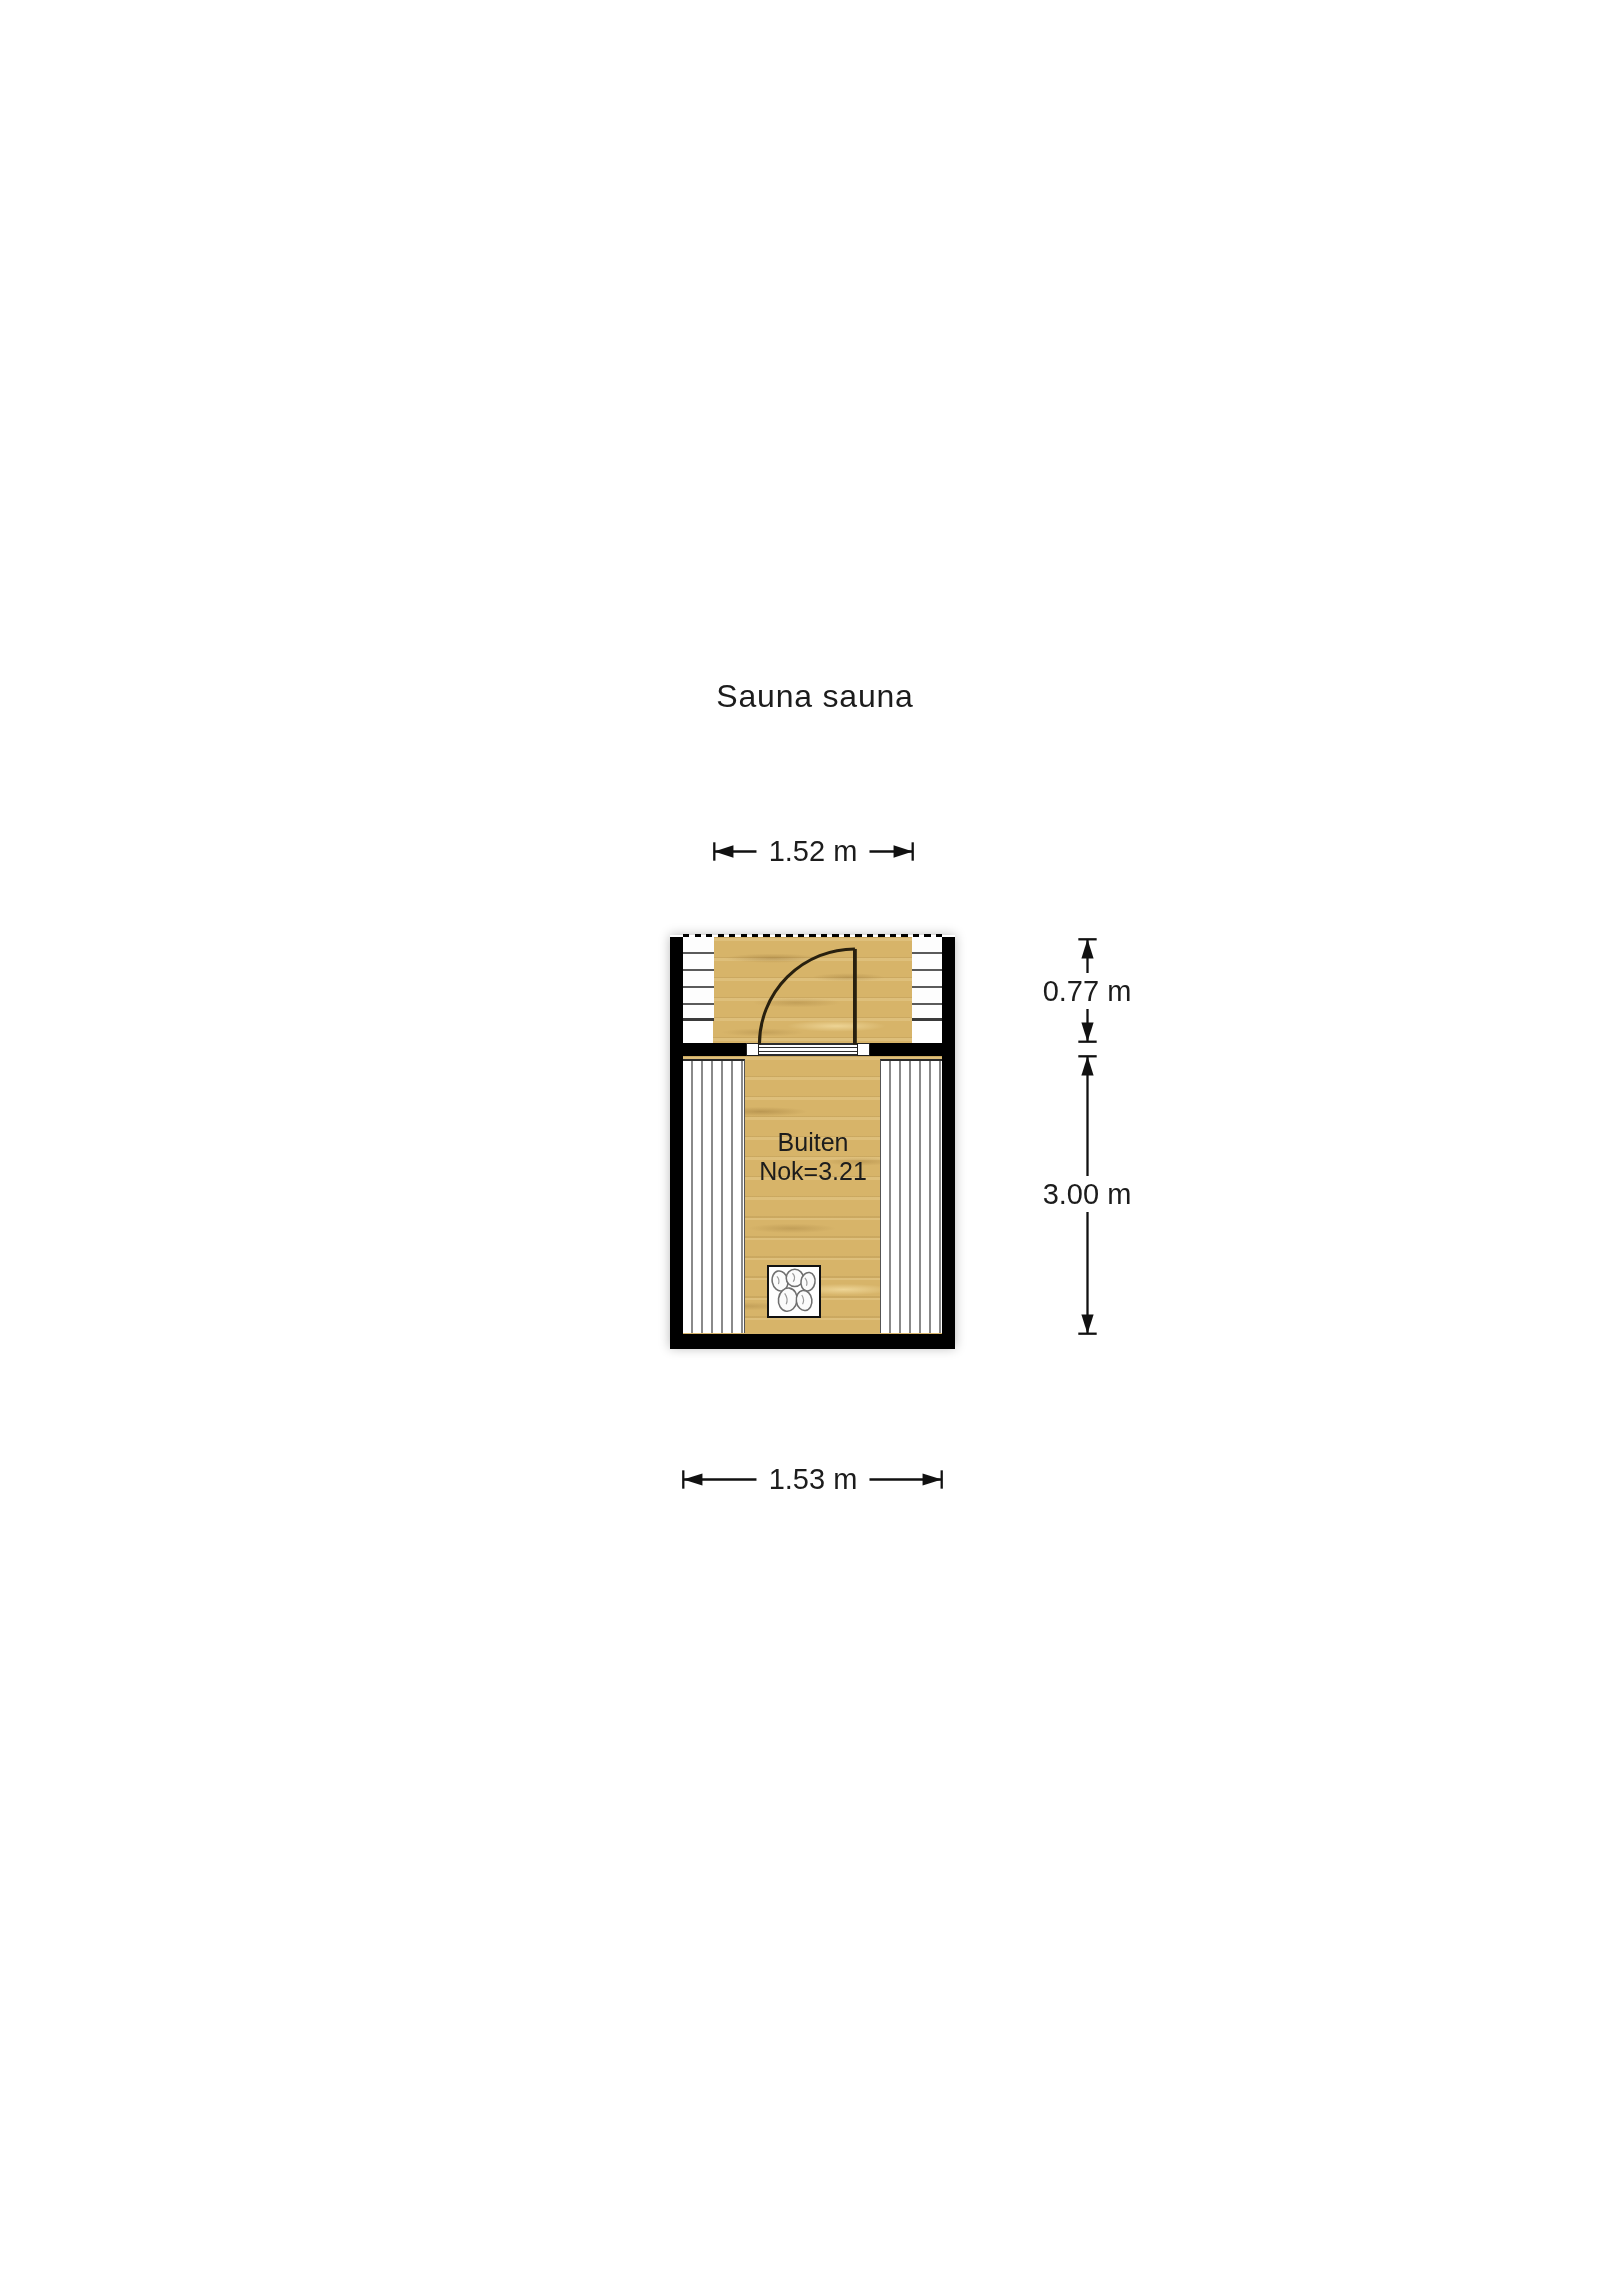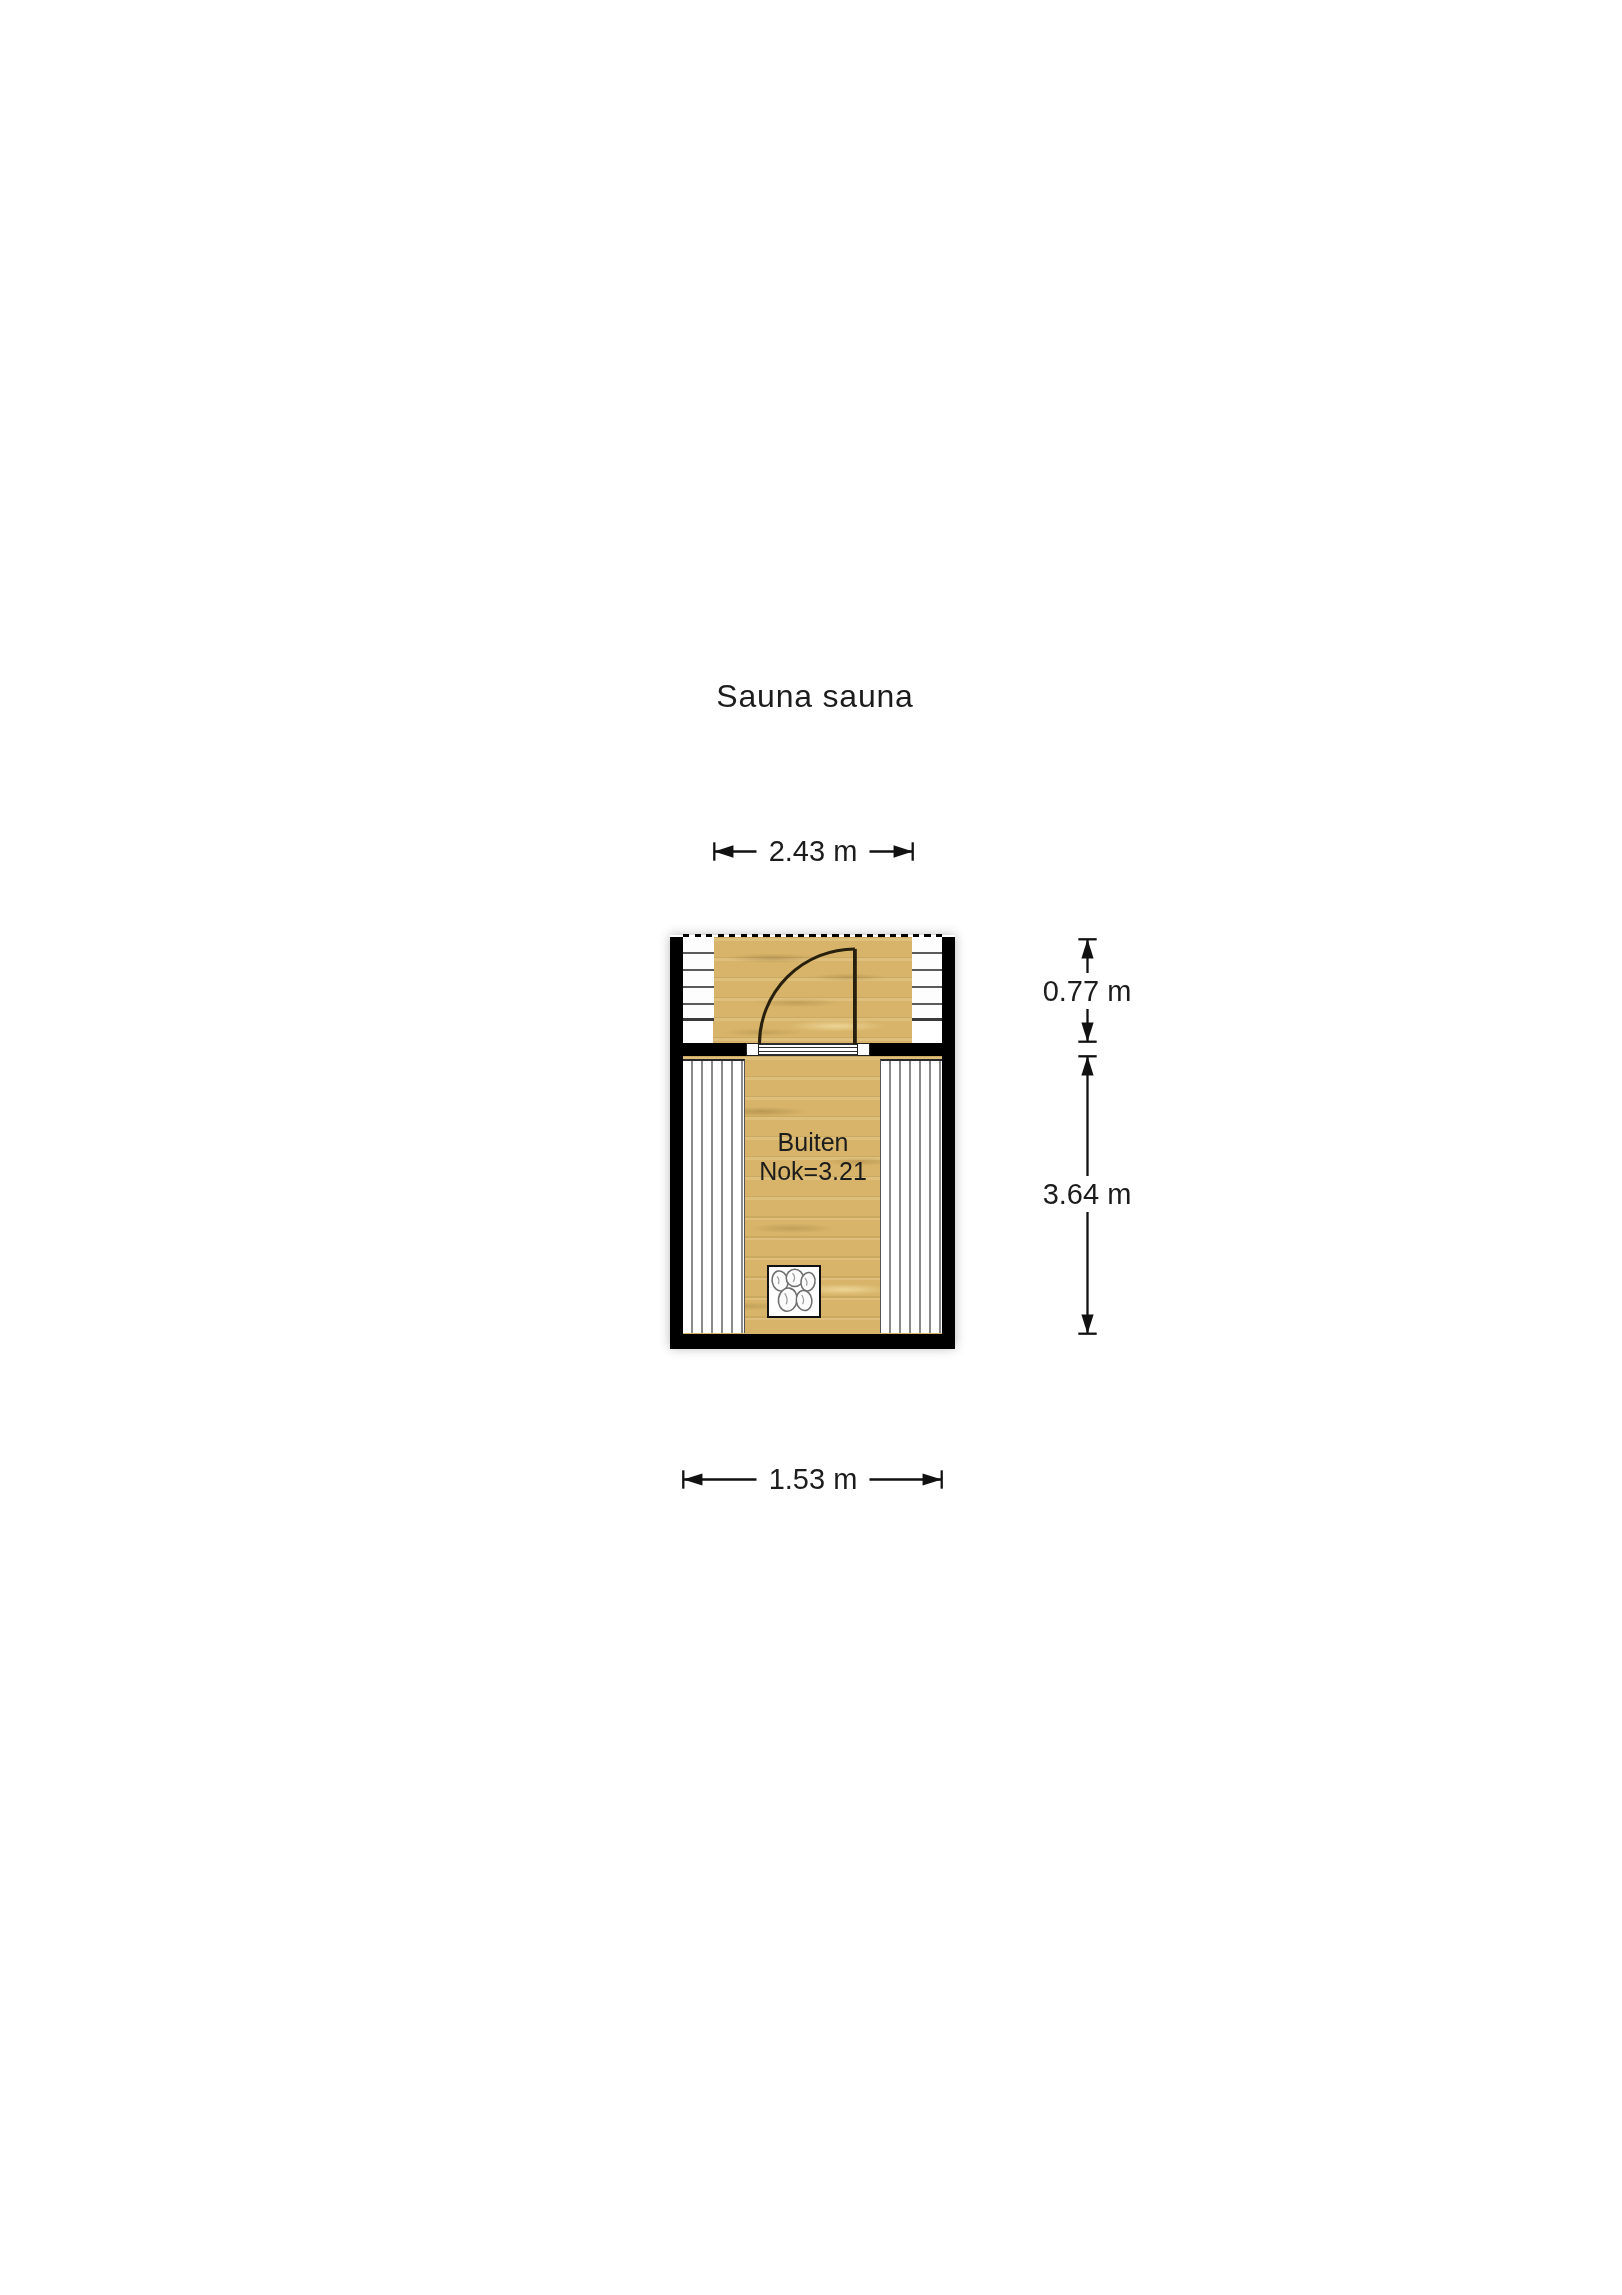--- a/index.html
+++ b/index.html
@@ -146,21 +146,21 @@
   <div>Nok=3.21</div>
 </div>
 
 <svg class="abs dim-svg dim-top" viewBox="0 0 265 40" xmlns="http://www.w3.org/2000/svg">
   <line x1="3" y1="8" x2="3" y2="32" stroke="#111" stroke-width="3"></line>
   <line x1="262" y1="8" x2="262" y2="32" stroke="#111" stroke-width="3"></line>
   <line x1="3" y1="20" x2="262" y2="20" stroke="#111" stroke-width="3"></line>
   <polygon points="3,20 28,12 28,28" fill="#111"></polygon>
   <polygon points="262,20 237,12 237,28" fill="#111"></polygon>
 </svg>
-<div class="abs dim-label lbl-top">2.43 m</div>
+<div class="abs dim-label lbl-top">1.52 m</div>
 
 <svg class="abs dim-svg dim-bottom" viewBox="0 0 344 40" xmlns="http://www.w3.org/2000/svg">
   <line x1="3" y1="8" x2="3" y2="32" stroke="#111" stroke-width="3"></line>
   <line x1="341" y1="8" x2="341" y2="32" stroke="#111" stroke-width="3"></line>
   <line x1="3" y1="20" x2="341" y2="20" stroke="#111" stroke-width="3"></line>
   <polygon points="3,20 28,12 28,28" fill="#111"></polygon>
   <polygon points="341,20 316,12 316,28" fill="#111"></polygon>
 </svg>
 <div class="abs dim-label lbl-bottom">1.53 m</div>
 
@@ -173,14 +173,14 @@
 </svg>
 <div class="abs dim-label lbl-porch">0.77 m</div>
 
 <svg class="abs dim-svg dim-right-lower" viewBox="0 0 40 368" xmlns="http://www.w3.org/2000/svg">
   <line x1="8" y1="3" x2="32" y2="3" stroke="#111" stroke-width="3"></line>
   <line x1="8" y1="365" x2="32" y2="365" stroke="#111" stroke-width="3"></line>
   <line x1="20" y1="3" x2="20" y2="365" stroke="#111" stroke-width="3"></line>
   <polygon points="20,3 12,28 28,28" fill="#111"></polygon>
   <polygon points="20,365 12,340 28,340" fill="#111"></polygon>
 </svg>
-<div class="abs dim-label lbl-room">3.64 m</div>
+<div class="abs dim-label lbl-room">3.00 m</div>
 
 
 </body></html>

